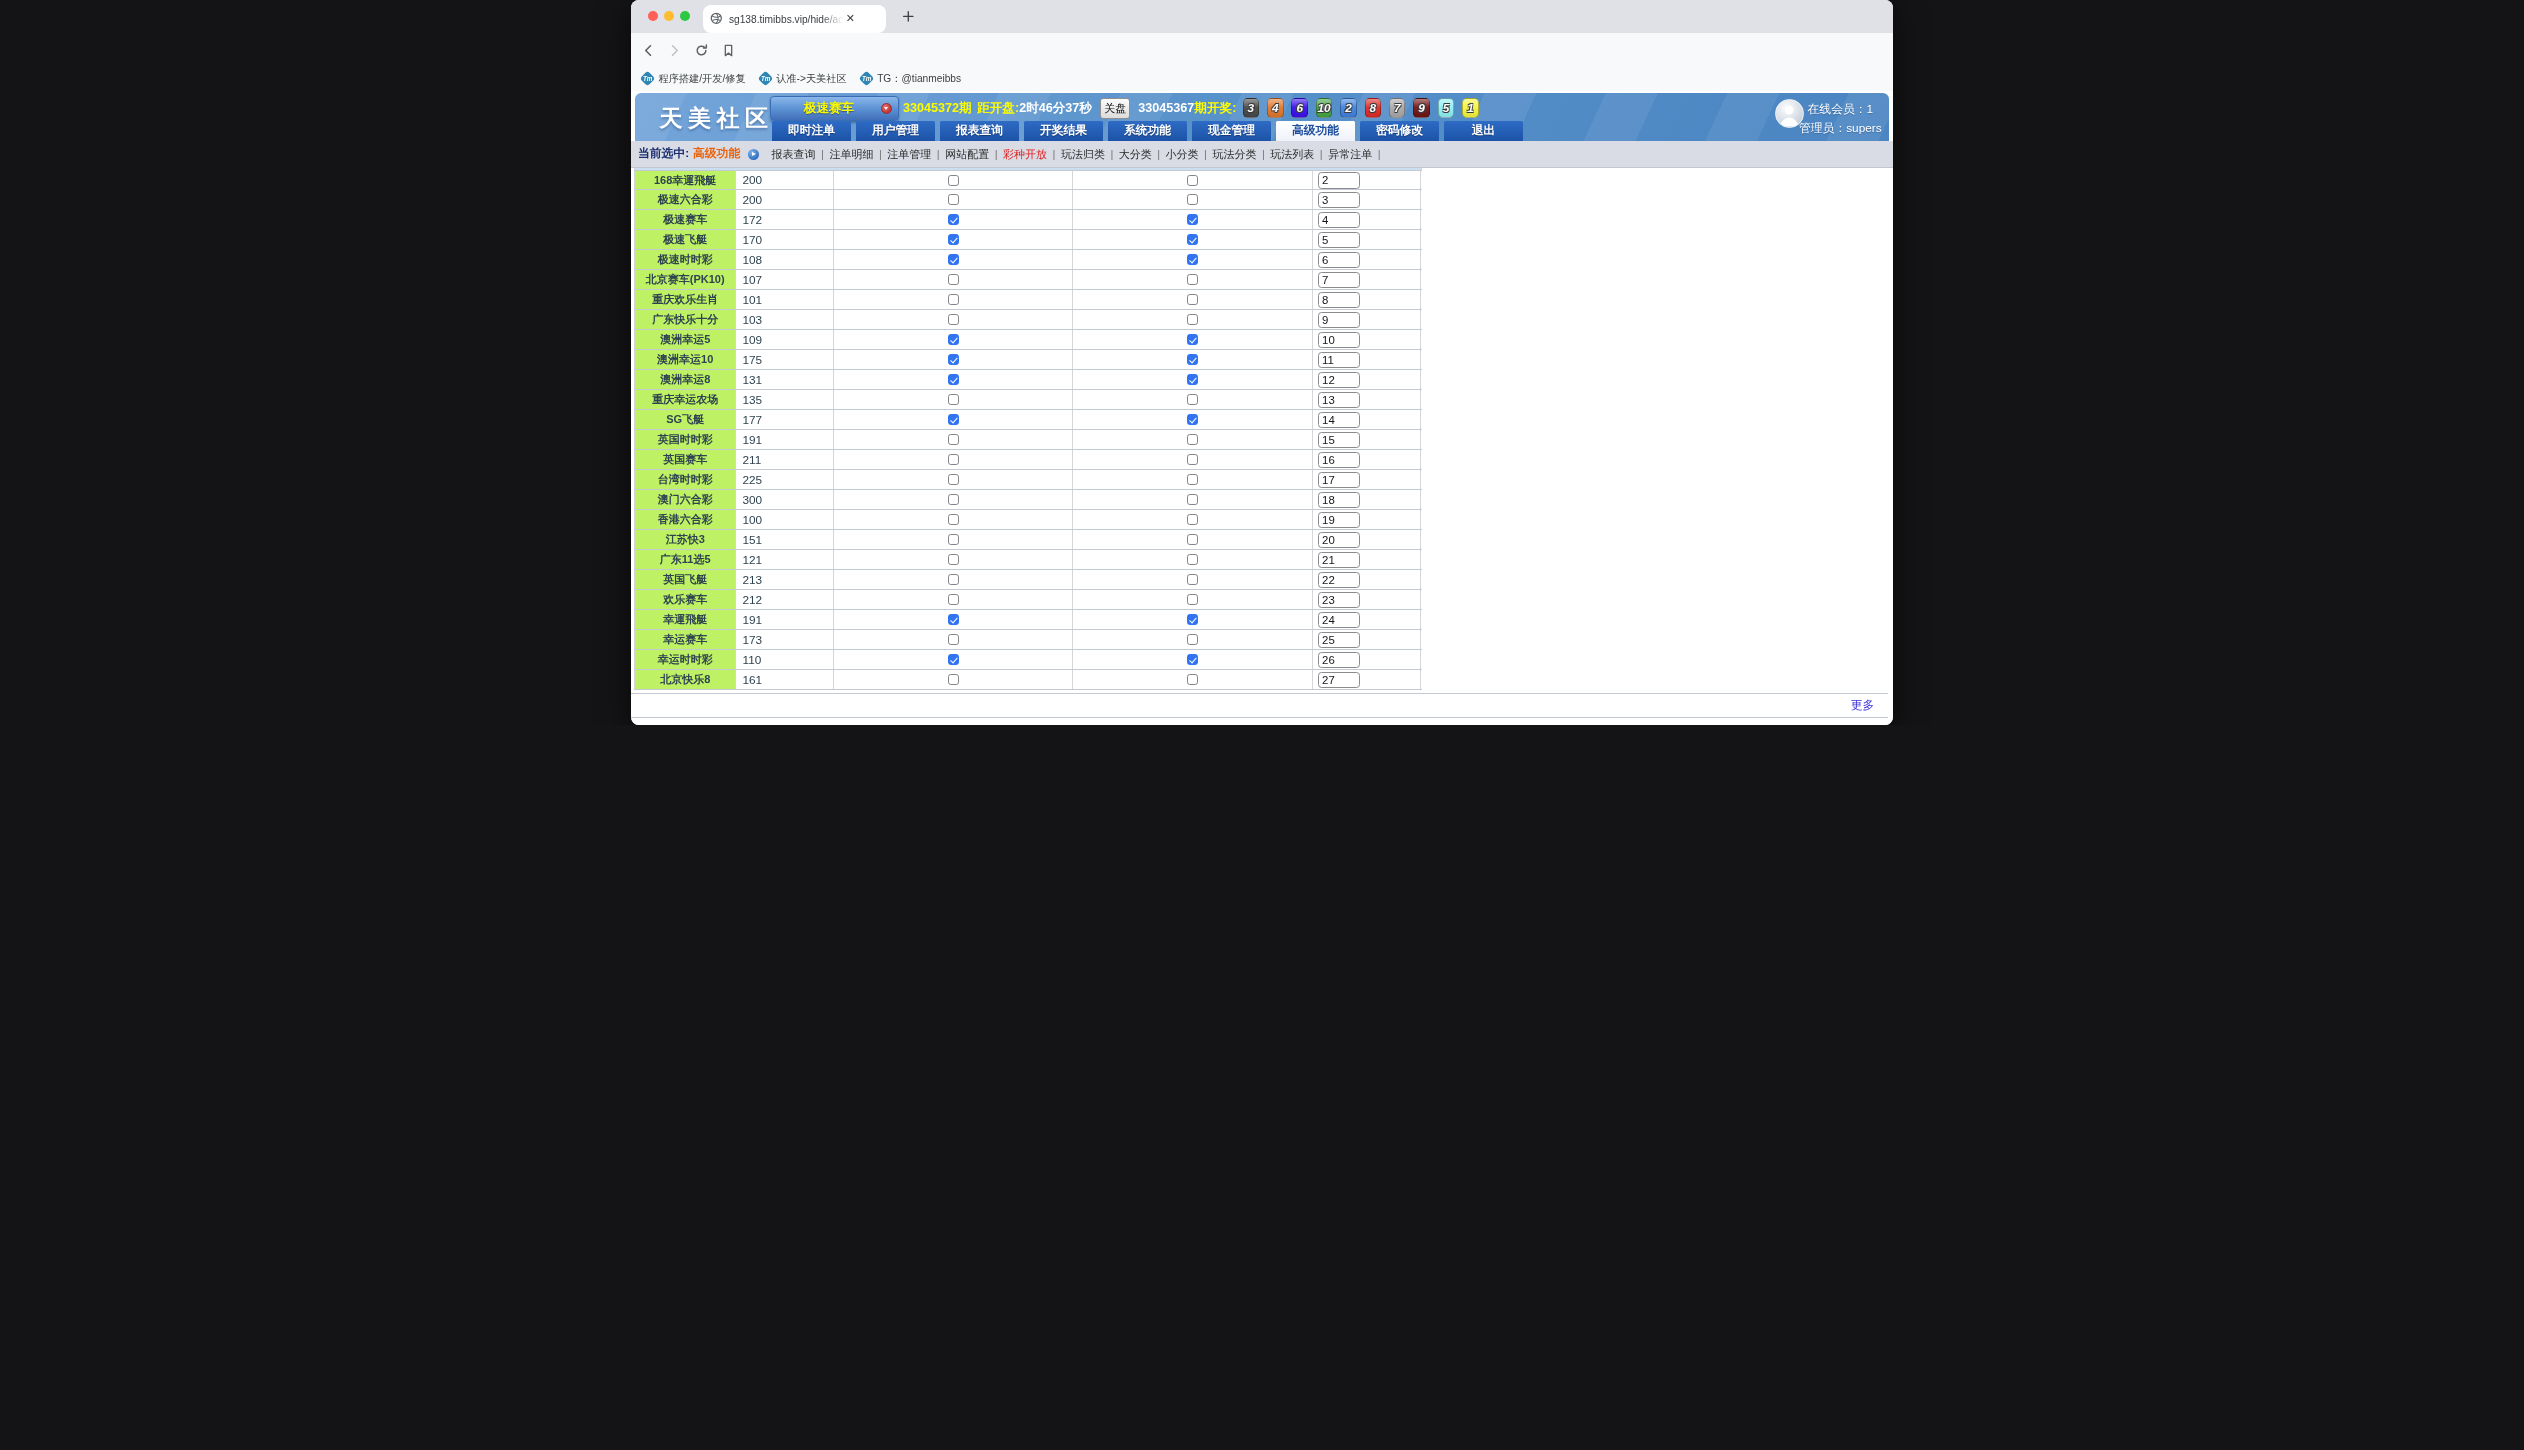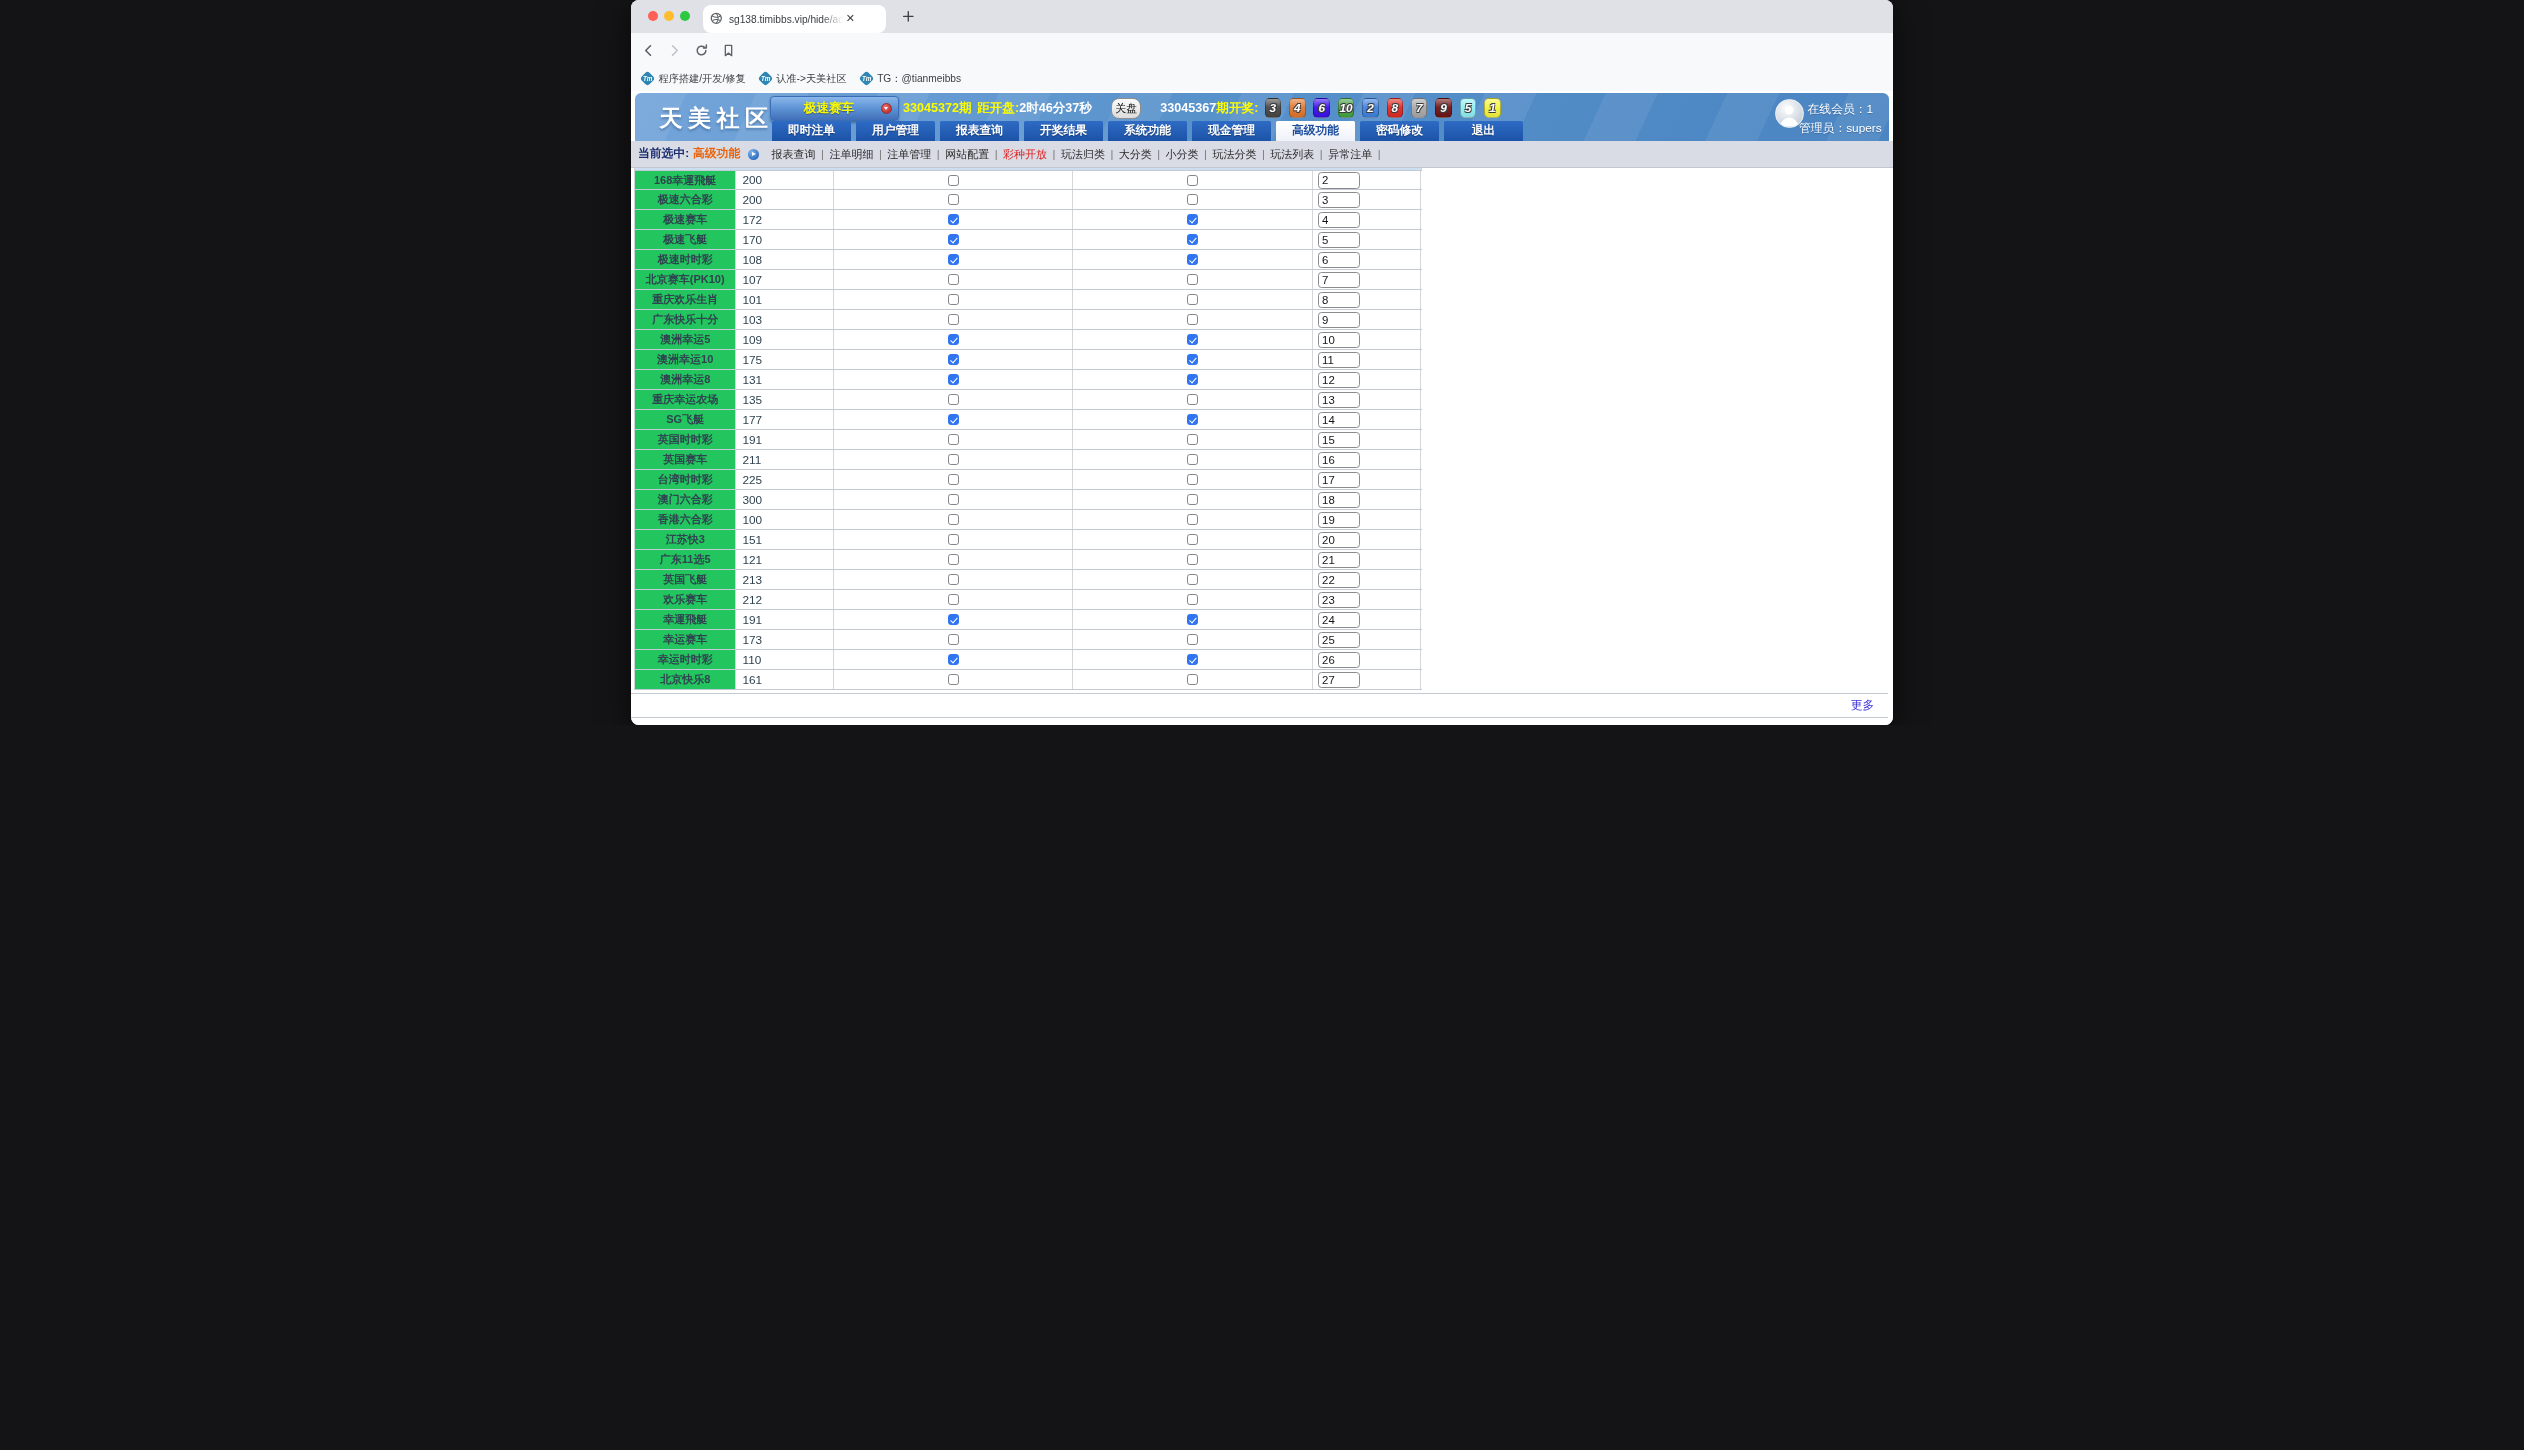--- a/index.html
+++ b/index.html
@@ -38,21 +38,21 @@
   .bluehead::before{content:"";position:absolute;inset:0;background:repeating-linear-gradient(115deg,rgba(255,255,255,.07) 0 47px,rgba(255,255,255,0) 47px 110px);}
   .logo{position:absolute;left:20.5px;top:11.8px;font-size:23px;font-weight:bold;color:#fff;letter-spacing:5.5px;text-shadow:0 1.6px 2.4px rgba(0,30,80,.3);margin-left:8px;}
   .lotsel{position:absolute;left:139px;top:4.7px;width:127px;height:23.6px;border-radius:3.9px;border:0.8px solid #3A6FB6;background:linear-gradient(180deg,#8BB7EA,#5E94D6 48%,#416FB9);box-shadow:0 1.6px 2.4px rgba(0,20,60,.35);display:flex;align-items:center;justify-content:center;cursor:default;}
   .lotsel .lbl{color:#FBFB00;font-size:12.6px;font-weight:bold;text-shadow:0 0.8px 0.8px rgba(0,0,0,.35);margin-right:11px;}
   .redarrow{position:absolute;right:6.3px;top:6.3px;width:11px;height:11px;border-radius:50%;background:radial-gradient(circle at 35% 30%,#E87070,#C23737 70%);border:0.8px solid #9E2A2A;box-sizing:border-box;display:flex;align-items:center;justify-content:center;}
   .redarrow::after{content:"";width:0;height:0;border-left:2.8px solid transparent;border-right:2.8px solid transparent;border-top:3.9px solid #fff;}
   .inforow{position:absolute;left:272px;top:7px;height:20.5px;display:flex;align-items:center;font-size:12.6px;font-weight:bold;white-space:nowrap;}
   .yel{color:#FCFC00;}
   .wht{color:#fff;}
   .inforow .gap{width:5.5px;}
-  .closebtn{margin:0 19px;height:19px;padding:0 3.2px;background:linear-gradient(180deg,#FCFCFC,#DCDCDC);border:0.8px solid #8F8F8F;border-radius:8px;color:#111;font-size:11px;font-weight:normal;display:flex;align-items:center;cursor:default;}
+  .closebtn{margin:0 8px;height:19px;padding:0 3.2px;background:linear-gradient(180deg,#FCFCFC,#DCDCDC);border:0.8px solid #8F8F8F;border-radius:3px;color:#111;font-size:11px;font-weight:normal;display:flex;align-items:center;cursor:default;}
   .balls{display:flex;gap:7.9px;margin-left:6.3px;}
   .ball{width:16.5px;height:19.7px;border-radius:4.7px;display:flex;align-items:center;justify-content:center;color:#fff;font-size:11.8px;font-weight:bold;font-style:italic;border:0.8px solid rgba(0,0,0,.28);box-sizing:border-box;background-image:linear-gradient(180deg,rgba(255,255,255,.45),rgba(255,255,255,.06) 45%,rgba(0,0,0,.08));text-shadow:-0.8px -0.8px 0 #3c3c3c,0.8px -0.8px 0 #3c3c3c,-0.8px 0.8px 0 #3c3c3c,0.8px 0.8px 0 #3c3c3c;}
   .navtabs{position:absolute;left:141px;top:30px;display:flex;gap:5px;}
   .ntab{width:79px;height:20px;background:linear-gradient(180deg,#2E6BC4,#1C53A8);color:#fff;font-size:11.8px;font-weight:bold;display:flex;align-items:center;justify-content:center;text-shadow:0 0.8px 0.8px rgba(0,0,0,.35);border-radius:1.6px 1.6px 0 0;cursor:default;}
   .ntab.active{background:linear-gradient(180deg,#FFFFFF,#EFF2FA);color:#1D4E9E;text-shadow:none;}
   .avatar{position:absolute;left:1144px;top:7.9px;width:29px;height:29px;border-radius:50%;background:radial-gradient(circle at 40% 30%,#FDFEFF,#C9D2DC 75%);border:1.6px solid #EFF3F7;box-sizing:border-box;overflow:hidden;}
   .avatar svg{display:block;margin:3.2px auto 0;}
   .userinfo{position:absolute;left:1168px;top:8.7px;color:#fff;font-size:11.8px;line-height:19.7px;text-shadow:0 0.8px 0.8px rgba(0,30,80,.3);white-space:nowrap;text-align:center;}
   .subnav{position:absolute;top:50px;left:0;right:0;height:26px;background:#D9DCE5;border-bottom:0.8px solid #C2C6D0;display:flex;align-items:center;padding-left:7px;font-size:11px;color:#2A2A2A;white-space:nowrap;}
   .cursel{font-size:11.8px;font-weight:bold;color:#1A2C6E;}
@@ -61,21 +61,21 @@
   .playic::after{content:"";width:0;height:0;border-top:2.8px solid transparent;border-bottom:2.8px solid transparent;border-left:4.3px solid #fff;margin-left:0.8px;}
   .snitem{margin:0 5.5px;cursor:default;}
   .snitem.red{color:#E01F1F;}
   .snsep{color:#777;}
   
   .tbl{position:absolute;left:3.2px;top:77px;width:788px;}
   .sliver{height:2.4px;background:#CBDFF0;border-left:0.8px solid #D4D6DA;border-right:0.8px solid #D4D6DA;box-sizing:border-box;}
   .trow{display:flex;height:20px;box-sizing:border-box;border-bottom:0.8px solid #C3CAD4;background:#fff;}
   .trow.first{border-top:0.8px solid #C3CAD4;}
   .cell{box-sizing:border-box;border-right:0.8px solid #D4D6DA;display:flex;align-items:center;height:100%;}
-  .c-name{width:102px;border-left:0.8px solid #D4D6DA;background:#22c55e;justify-content:center;font-size:11px;font-weight:bold;color:#2F4350;}
+  .c-name{width:102px;border-left:0.8px solid #D4D6DA;background:#bef264;justify-content:center;font-size:11px;font-weight:bold;color:#2F4350;}
   .c-id{width:98px;padding-left:6.3px;font-size:11.8px;color:#2F4350;}
   .c-cb1{width:239px;justify-content:center;}
   .c-cb2{width:240px;justify-content:center;}
   .c-in{width:108px;padding-left:4.7px;}
   .cb{width:11px;height:11px;border:1.2px solid #85858A;border-radius:2.8px;background:#fff;box-sizing:border-box;position:relative;cursor:default;}
   .cb.on{background:#3174F1;border-color:#3174F1;}
   .cb.on::after{content:"";position:absolute;left:3.3px;top:1.1px;width:2.8px;height:5.9px;border:solid #fff;border-width:0 1.6px 1.6px 0;transform:rotate(42deg);}
   .num{width:42px;height:16.5px;border:1.2px solid #8A8A8F;border-radius:3.5px;font-size:11.4px;padding:0 1.6px 0 3.2px;color:#151515;box-sizing:border-box;font-family:inherit;background:#fff;}
   .foot{position:absolute;left:0;right:4.7px;top:602px;height:23px;border-top:0.8px solid #C3CAD4;border-bottom:0.8px solid #C2C9D2;display:flex;align-items:center;justify-content:flex-end;padding-right:14px;background:#fff;}
   .more{color:#3A30DB;font-size:11.8px;cursor:default;}

